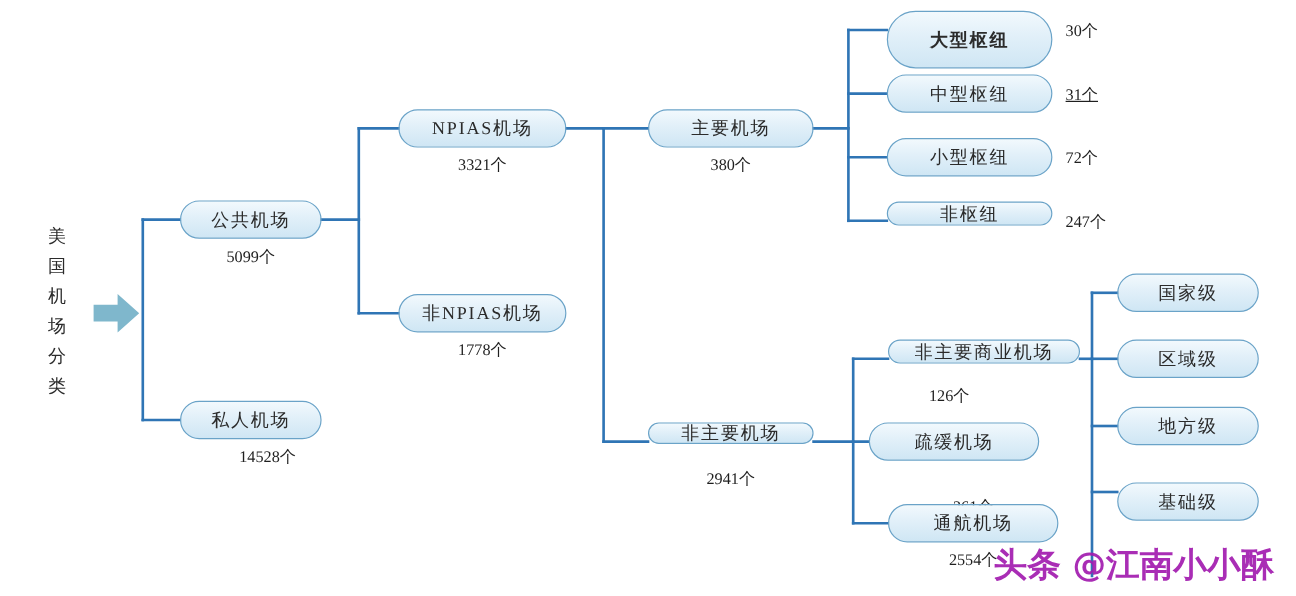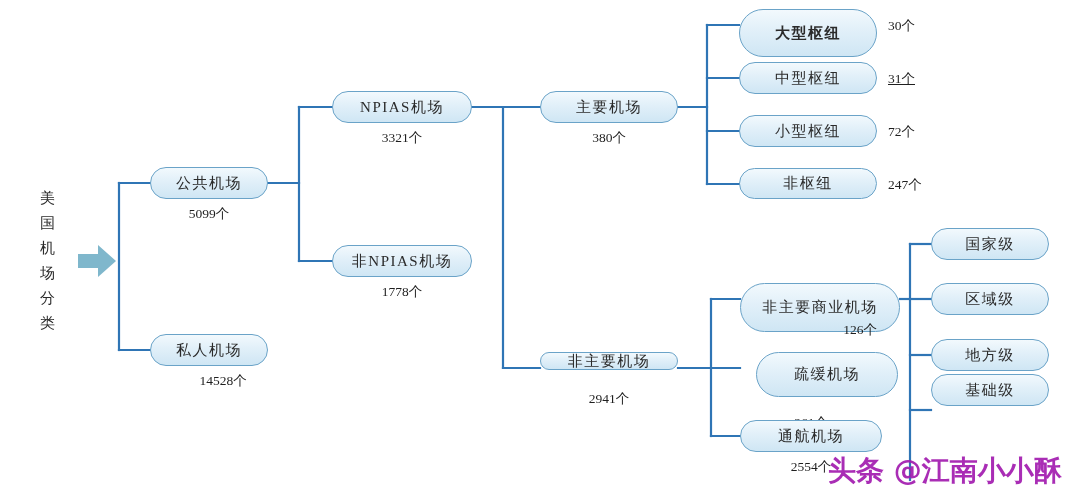--- a/index.html
+++ b/index.html
@@ -122,30 +122,30 @@
 
 <div class="node" style="left:739px;top:9px;width:138px;height:48px;font-weight:bold;">大型枢纽</div>
 <div class="count right" style="left:888px;top:17px;">30个</div>
 
 <div class="node" style="left:739px;top:62px;width:138px;height:32px;">中型枢纽</div>
 <div class="count right" style="left:888px;top:70px;text-decoration:underline;">31个</div>
 
 <div class="node" style="left:739px;top:115px;width:138px;height:32px;">小型枢纽</div>
 <div class="count right" style="left:888px;top:123px;">72个</div>
 
-<div class="node" style="left:739px;top:168px;width:138px;height:31px;">非枢纽</div>
+<div class="node" style="left:739px;top:168px;width:138px;height:20px;">非枢纽</div>
 <div class="count right" style="left:888px;top:176px;">247个</div>
 
-<div class="node" style="left:740px;top:283px;width:160px;height:49px;">非主要商业机场</div>
-<div class="count below" style="left:780px;top:321px;width:160px;">126个</div>
+<div class="node" style="left:740px;top:283px;width:160px;height:20px;">非主要商业机场</div>
+<div class="count below" style="left:711px;top:321px;width:160px;">126个</div>
 
-<div class="node" style="left:756px;top:352px;width:142px;height:45px;">疏缓机场</div>
+<div class="node" style="left:724px;top:352px;width:142px;height:32px;">疏缓机场</div>
 <div class="count below" style="left:740px;top:414px;width:142px;">261个</div>
 
 <div class="node" style="left:740px;top:420px;width:142px;height:32px;">通航机场</div>
 <div class="count below" style="left:740px;top:458px;width:142px;">2554个</div>
 
 <div class="node" style="left:931px;top:228px;width:118px;height:32px;">国家级</div>
 <div class="node" style="left:931px;top:283px;width:118px;height:32px;text-align:right;">区域级</div>
 <div class="node" style="left:931px;top:339px;width:118px;height:32px;">地方级</div>
-<div class="node" style="left:931px;top:374px;width:118px;height:32px;font-family:Liberation Serif, serif;">基础级</div>
+<div class="node" style="left:931px;top:402px;width:118px;height:32px;font-family:Liberation Serif, serif;">基础级</div>
 
 <div id="watermark">头条 @江南小小酥</div>
 
 </body></html>

